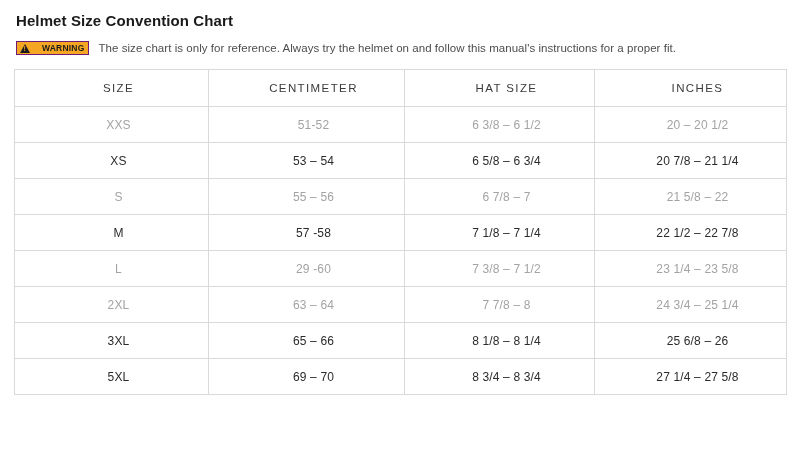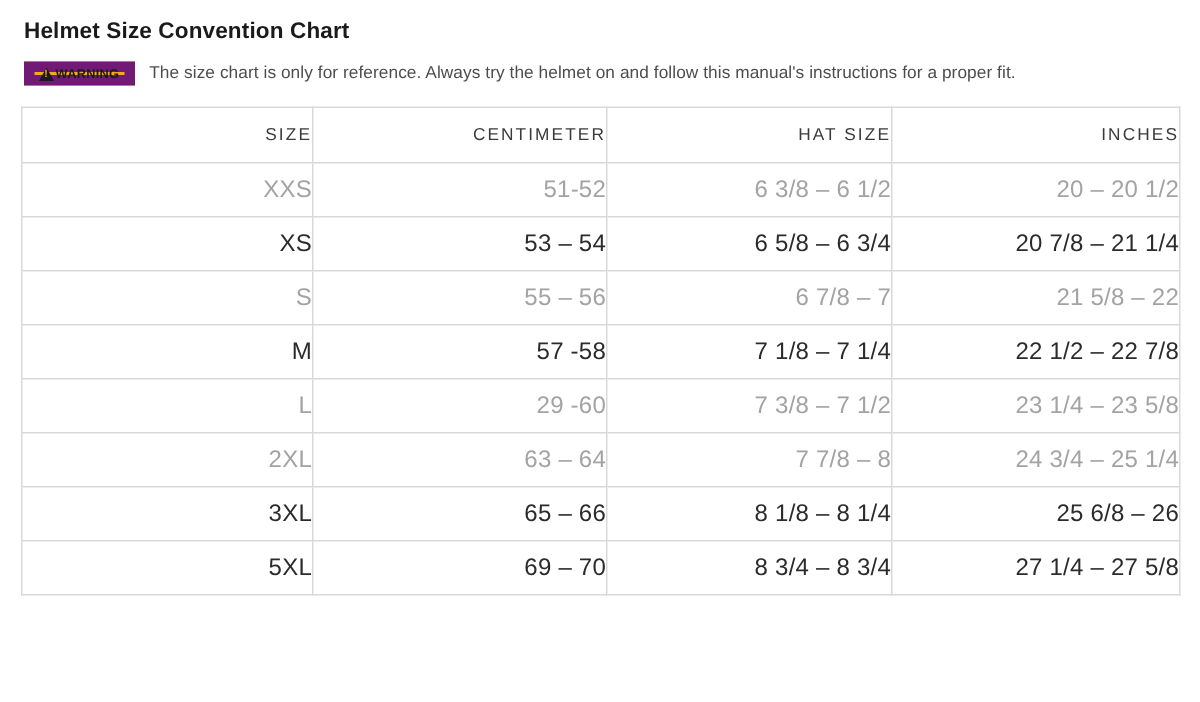--- a/index.html
+++ b/index.html
@@ -30,23 +30,23 @@
   }
   .notice {
     display: flex;
     align-items: center;
     margin: 12px 0 0 2px;
     gap: 9px;
   }
   .warning-badge {
     display: inline-flex;
     align-items: center;
-    gap: 1px;
+    gap: 12px;
     background: #f5a623;
-    border: 7px solid #701a75;
+    border: 1px solid #701a75;
     padding: 1px 4px 1px 3px;
     line-height: 1;
     height: 14px;
     box-sizing: border-box;
   }
   .warning-badge .tri {
     width: 0;
     height: 0;
     border-left: 5px solid transparent;
     border-right: 5px solid transparent;
@@ -77,35 +77,35 @@
   }
   table.size-table {
     margin-top: 14px;
     width: 772px;
     border-collapse: collapse;
     table-layout: fixed;
   }
   table.size-table th,
   table.size-table td {
     border: 1px solid #d9d9d9;
-    text-align: right;
+    text-align: center;
     vertical-align: middle;
   }
   table.size-table th {
     height: 36px;
     padding: 0 0 0 14px;
     font-size: 11.5px;
     font-weight: normal;
     color: #3a3a3a;
     letter-spacing: 1.4px;
   }
   table.size-table td {
     height: 35px;
     padding: 0 0 0 14px;
-    font-size: 16px;
+    font-size: 12px;
     letter-spacing: 0.15px;
   }
   tr.row-dark td { color: #2b2b2b; }
   tr.row-light td { color: #a3a3a3; }
   col.c1 { width: 194px; }
   col.c2 { width: 196px; }
   col.c3 { width: 190px; }
   col.c4 { width: 192px; }
 </style>
 </head>

